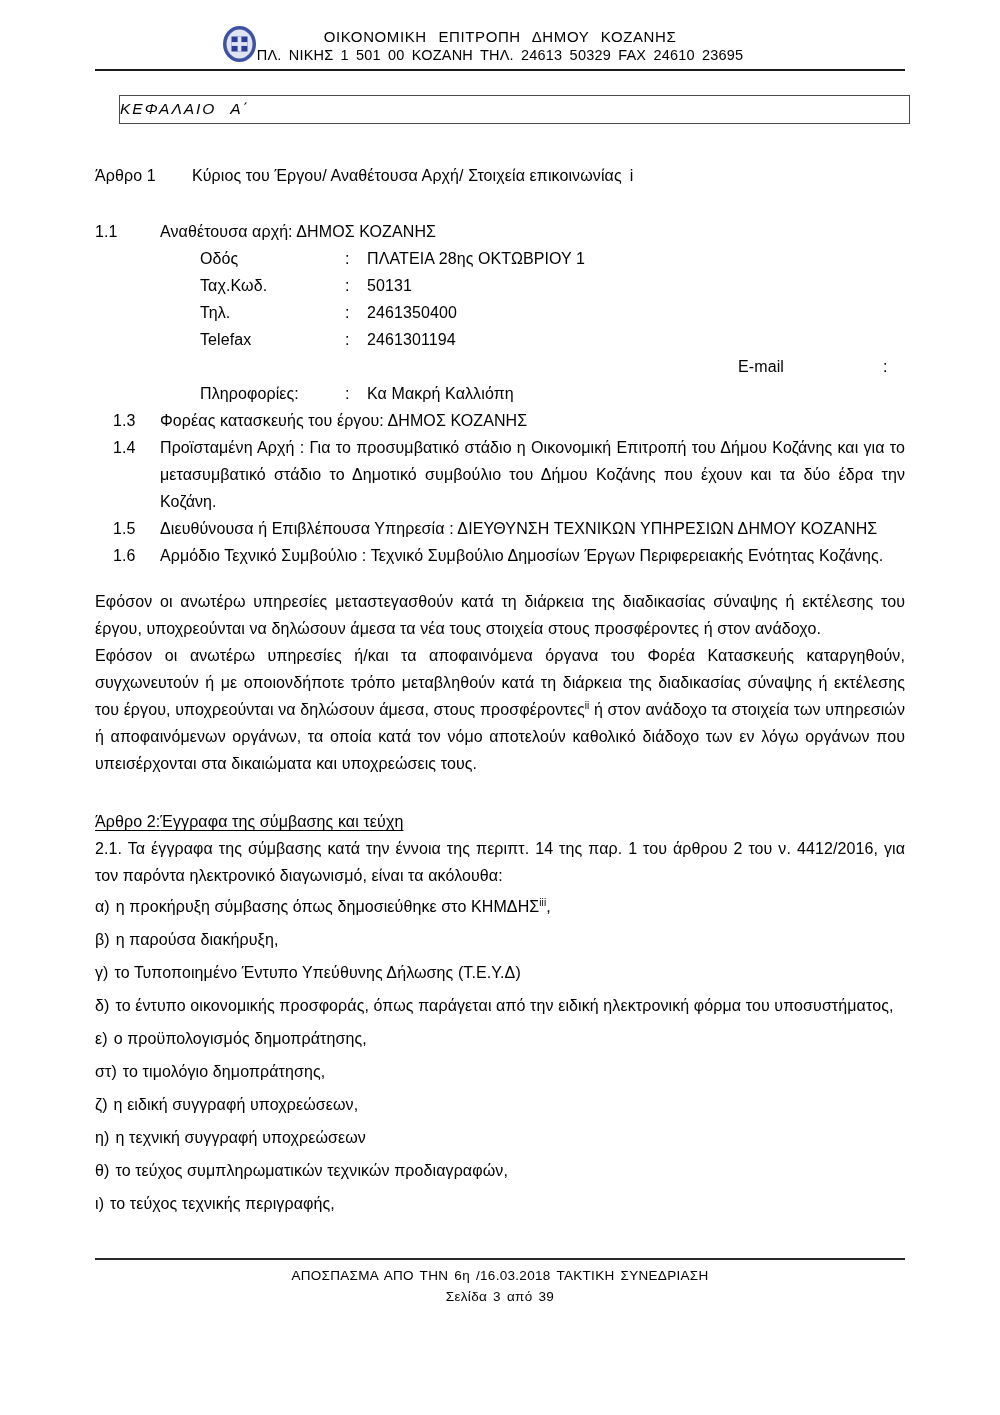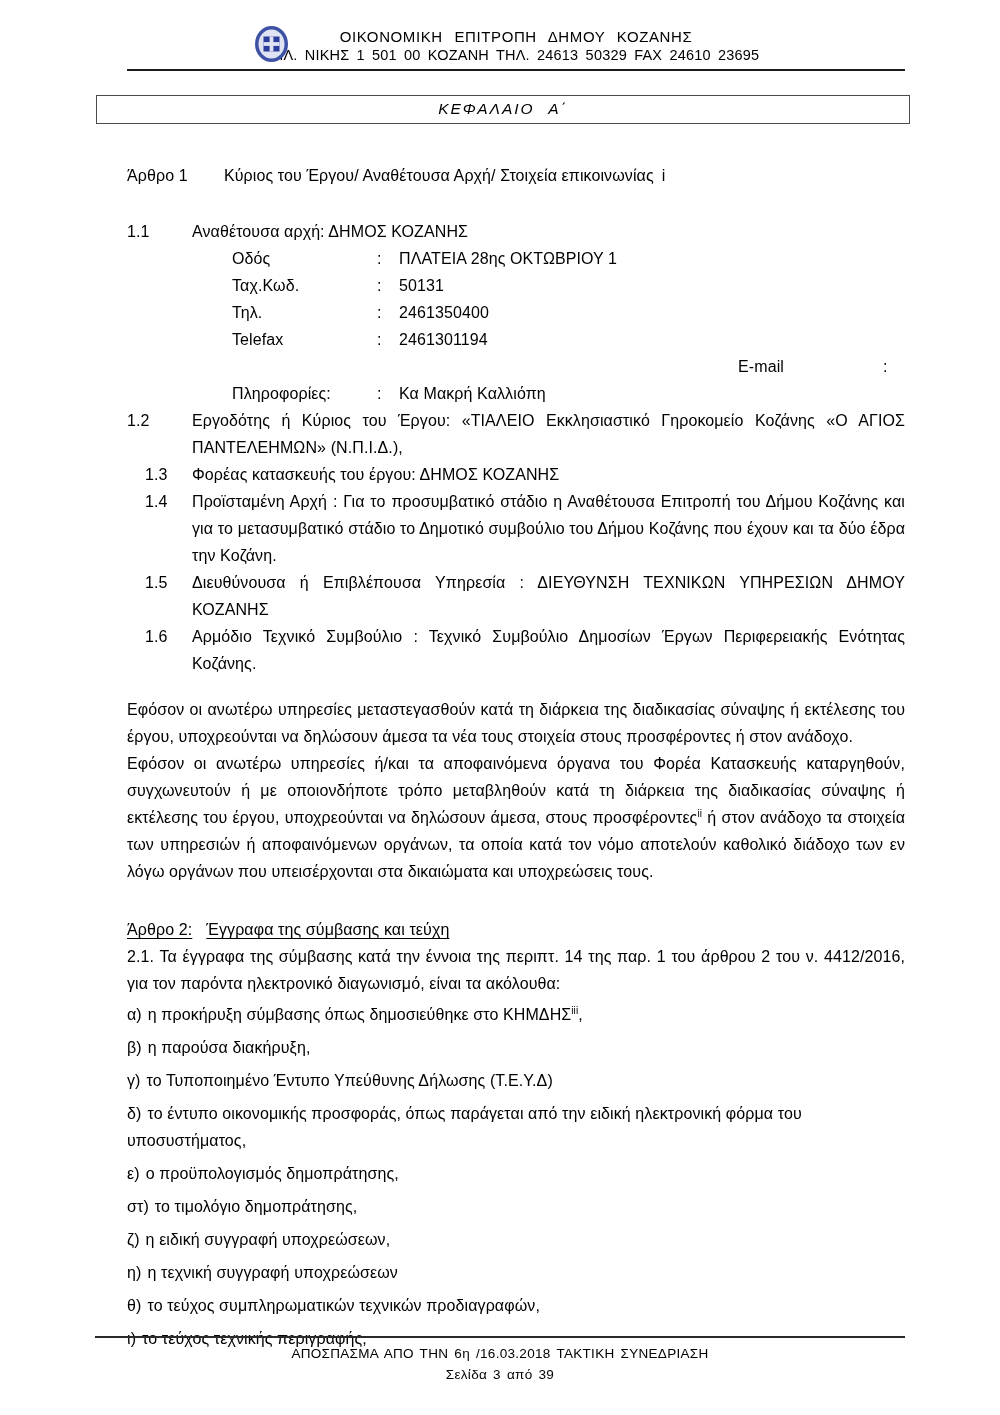--- a/index.html
+++ b/index.html
@@ -6,34 +6,32 @@
   html, body { margin: 0; padding: 0; background: #ffffff; }
   .page {
     position: relative;
     width: 1000px;
     height: 1415px;
     margin: 0 auto;
     background: #ffffff;
     color: #000000;
     font-family: "Liberation Sans", sans-serif;
     overflow: hidden;
-    padding-left: 32px;
   }
   
   .header { position: relative; padding-top: 27px; text-align: center; }
   .header-line1 { font-size: 15px; letter-spacing: 0.6px; word-spacing: 7px; line-height: 19px; }
   .header-line2 { font-size: 14.5px; letter-spacing: 0.2px; word-spacing: 3px; line-height: 19px; }
   .header-rule { margin: 4px 95px 0 95px; border-top: 2px solid #1c1c1c; height: 0; }
   .logo { position: absolute; left: 222px; top: 25px; width: 35px; height: 38px; }
   
   .chapter-box {
-    margin: 24px 90px 0 64px;
+    margin: 24px 90px 0 119px;
     border: 1px solid #4a4a4a;
     padding: 4px 0 5px 0;
-    text-align: center;
     font-style: italic;
     font-size: 15.5px;
     letter-spacing: 2px;
     word-spacing: 8px;
   }
   
   .content { padding: 0 95px; font-size: 16px; line-height: 27px; letter-spacing: 0.1px; }
   .a1-heading { margin-top: 38px; display: flex; }
   .a1-label { flex: 0 0 97px; }
   .fn-ref-plain { margin-left: 8px; }
@@ -43,29 +41,29 @@
   .item .itxt { flex: 1 1 auto; text-align: justify; }
   .item-11 { margin-top: 29px; }
   .contact-row { display: flex; padding-left: 105px; justify-content: flex-end; }
   .contact-label { flex: 0 0 145px; }
   .contact-colon { flex: 0 0 22px; }
   .contact-value { flex: 1 1 auto; }
   .para { text-align: justify; }
   .para-1 { margin-top: 19px; }
   sup { font-size: 10px; line-height: 0; }
   .a2-heading { margin-top: 31px; text-decoration: underline; text-underline-offset: 3px; }
-  .a2-title { margin-left: 14px; }
+  .a2-title { margin-left: 0; }
   .a2-intro { text-align: justify; }
   .doc-list { margin-top: 4px; }
   .li { margin-bottom: 6px; line-height: 27px; }
   .li .li-label { margin-right: 6px; }
   
   .footer {
     position: absolute;
-    left: 95px; right: 95px; top: 1336px;
+    left: 95px; right: 95px; top: 1258px;
     border-top: 2px solid #2a2a2a;
     padding-top: 5px;
     text-align: center;
     font-size: 13.5px;
     line-height: 21px;
     letter-spacing: 0.3px;
     word-spacing: 2px;
   }
 </style>
 </head>
@@ -130,30 +128,26 @@
         <span class="contact-colon">:</span>
       </div>
       <div class="contact-row">
         <span class="contact-label">Πληροφορίες:</span>
         <span class="contact-colon">:</span>
         <span class="contact-value">Κα Μακρή Καλλιόπη</span>
       </div>
     </div>
 
     <div class="item">
-      <span class="num">1.2</span>
-      <span class="itxt">Εργοδότης ή Κύριος του Έργου: «ΤΙΑΛΕΙΟ Εκκλησιαστικό Γηροκομείο Κοζάνης «Ο ΑΓΙΟΣ ΠΑΝΤΕΛΕΗΜΩΝ» (Ν.Π.Ι.Δ.),</span>
-    </div>
-    <div class="item">
       <span class="num ind">1.3</span>
       <span class="itxt">Φορέας κατασκευής του έργου: ΔΗΜΟΣ ΚΟΖΑΝΗΣ</span>
     </div>
     <div class="item">
       <span class="num ind">1.4</span>
-      <span class="itxt">Προϊσταμένη Αρχή : Για το προσυμβατικό στάδιο η Αναθέτουσα Επιτροπή του Δήμου Κοζάνης και για το μετασυμβατικό στάδιο το Δημοτικό συμβούλιο του Δήμου Κοζάνης που έχουν και τα δύο έδρα την Κοζάνη.</span>
+      <span class="itxt">Προϊσταμένη Αρχή : Για το προσυμβατικό στάδιο η Οικονομική Επιτροπή του Δήμου Κοζάνης και για το μετασυμβατικό στάδιο το Δημοτικό συμβούλιο του Δήμου Κοζάνης που έχουν και τα δύο έδρα την Κοζάνη.</span>
     </div>
     <div class="item">
       <span class="num ind">1.5</span>
       <span class="itxt">Διευθύνουσα ή Επιβλέπουσα Υπηρεσία : ΔΙΕΥΘΥΝΣΗ ΤΕΧΝΙΚΩΝ ΥΠΗΡΕΣΙΩΝ ΔΗΜΟΥ ΚΟΖΑΝΗΣ</span>
     </div>
     <div class="item">
       <span class="num ind">1.6</span>
       <span class="itxt">Αρμόδιο Τεχνικό Συμβούλιο : Τεχνικό Συμβούλιο Δημοσίων Έργων Περιφερειακής Ενότητας Κοζάνης.</span>
     </div>
 

